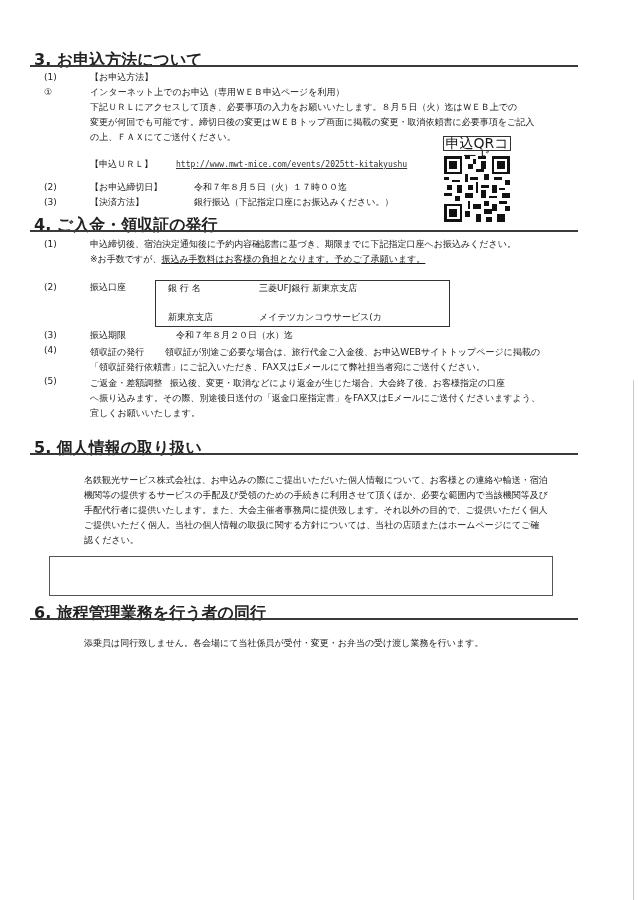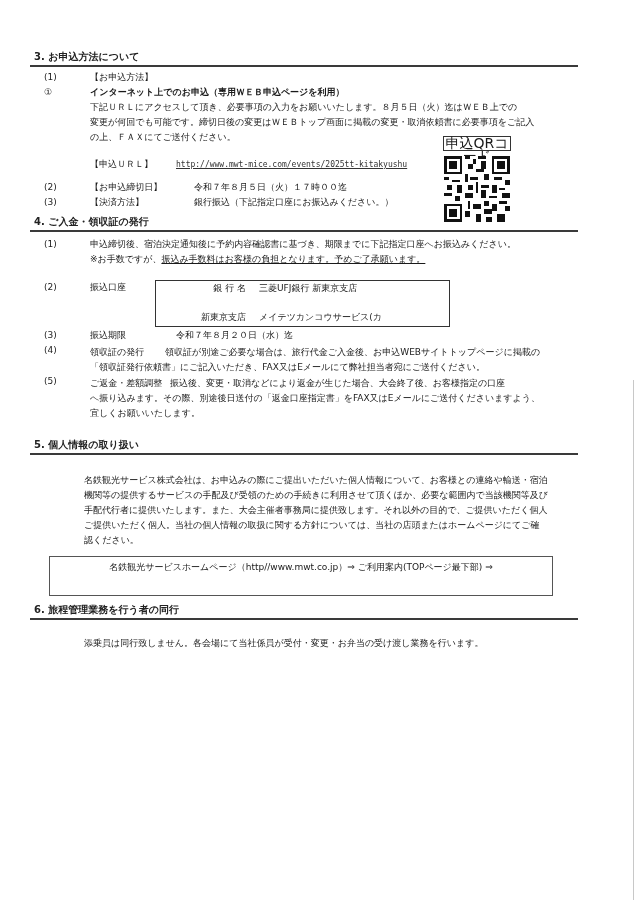--- a/index.html
+++ b/index.html
@@ -1,31 +1,31 @@
 <!DOCTYPE html>
 <html><head>
 <meta charset="utf-8">
 <style>
   * { box-sizing: border-box; margin: 0; padding: 0; }
   html, body { width: 638px; height: 900px; background: #ffffff; overflow: hidden; }
   body { position: relative; font-family: "DejaVu Sans", "Liberation Sans", sans-serif; color: #1a1a1a; font-size: 9px; line-height: 1.3; }
   .edge { position: absolute; left: 633px; top: 380px; width: 1px; height: 520px; background: #c8c8c8; }
   .abs { position: absolute; white-space: nowrap; }
-  .h { position: absolute; left: 34px; font-size: 10px; font-weight: bold; color: #222; text-align: center; }
+  .h { position: absolute; left: 34px; font-size: 16px; font-weight: bold; color: #222; text-align: center; }
   .rule { position: absolute; left: 30px; width: 548px; height: 2px; background: #3a3a3a; }
   .num { position: absolute; left: 44px; font-size: 9px; }
   .txt { position: absolute; left: 90px; font-size: 9px; }
-  .bold { font-weight: bold; }
+  .bold { font-weight: normal; }
   .u { text-decoration: underline; }
   .url { font-family: "DejaVu Sans Mono", "Liberation Mono", monospace; font-size: 8px; text-decoration: underline; color: #333; }
   .qrlabel { position: absolute; left: 443px; top: 136px; width: 68px; height: 15px; border: 1px solid #333; font-size: 14px; text-align: center; line-height: 13px; }
   .qr { position: absolute; left: 444px; top: 156px; width: 66px; height: 66px; }
   .bankbox { position: absolute; left: 155px; top: 280px; width: 295px; height: 47px; border: 1px solid #333; }
   .bankrow { position: absolute; left: 0; width: 100%; height: 14px; font-size: 9px; }
-  .bankrow .k { position: absolute; left: 0; width: 90px; text-align: right; }
+  .bankrow .k { position: absolute; left: 12px; width: 90px; text-align: left; }
   .bankrow .v { position: absolute; left: 103px; }
   .hpbox { position: absolute; left: 49px; top: 556px; width: 504px; height: 40px; border: 1px solid #555; }
   .hpline { position: absolute; left: 0; width: 100%; text-align: center; font-size: 9px; }
 </style>
 </head>
 <body>
 
 <div class="edge"></div>
 
 <div class="h" style="top:50px">3. お申込方法について</div>
@@ -145,18 +145,17 @@
 <div class="h" style="top:438px">5. 個人情報の取り扱い</div>
 <div class="rule" style="top:453px"></div>
 
 <div class="txt abs" style="top:475px; left:84px">名鉄観光サービス株式会社は、お申込みの際にご提出いただいた個人情報について、お客様との連絡や輸送・宿泊</div>
 <div class="txt abs" style="top:490px; left:84px">機関等の提供するサービスの手配及び受領のための手続きに利用させて頂くほか、必要な範囲内で当該機関等及び</div>
 <div class="txt abs" style="top:505px; left:84px">手配代行者に提供いたします。また、大会主催者事務局に提供致します。それ以外の目的で、ご提供いただく個人</div>
 <div class="txt abs" style="top:520px; left:84px">ご提供いただく個人。当社の個人情報の取扱に関する方針については、当社の店頭またはホームページにてご確</div>
 <div class="txt abs" style="top:535px; left:84px">認ください。</div>
 
 <div class="hpbox">
-  <div class="hpline" style="top:5px">名鉄観光サービスホームページ（http//www.mwt.co.jp）⇒ ご利用案内(TOPページ最下部) ⇒</div>
 </div>
 
 <div class="h" style="top:603px">6. 旅程管理業務を行う者の同行</div>
 <div class="rule" style="top:618px"></div>
 <div class="txt abs" style="top:638px; left:84px">添乗員は同行致しません。各会場にて当社係員が受付・変更・お弁当の受け渡し業務を行います。</div>
 
 </body></html>

